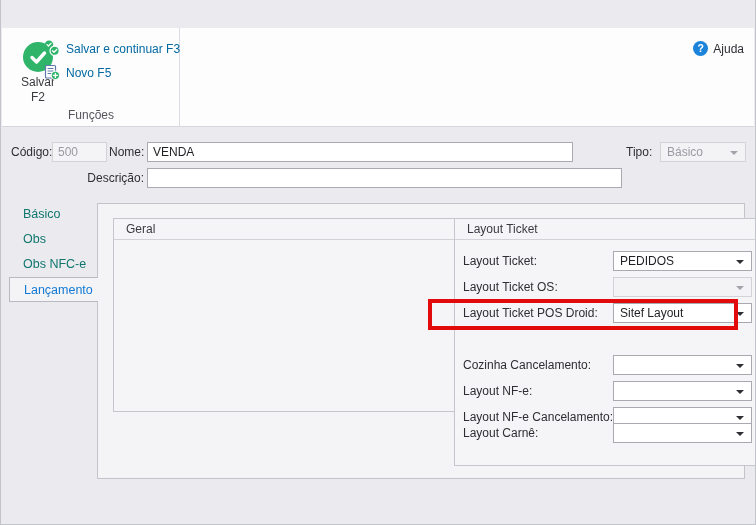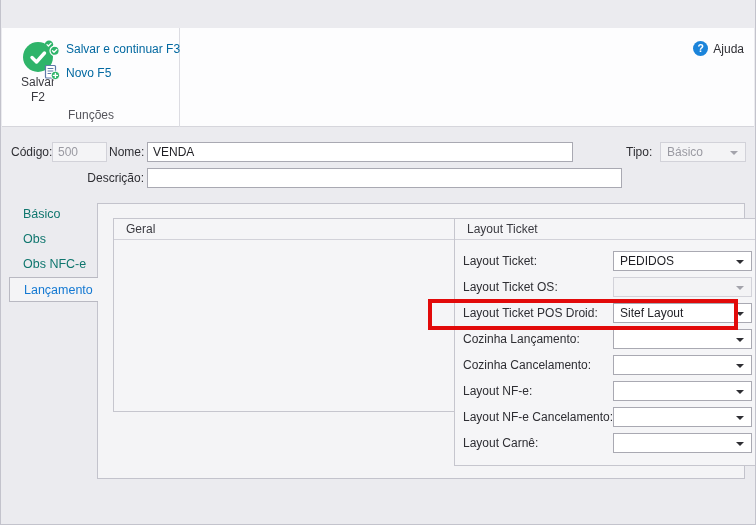--- a/index.html
+++ b/index.html
@@ -195,27 +195,20 @@
         <span class="arr"></span>
       </div>
     </div>
     <div class="ltrow" style="top:58px;">
       <span class="ltlabel">Layout Ticket OS:</span>
       <div class="combo disabled">
         <span class="val"></span>
         <span class="arr"></span>
       </div>
     </div>
-    <div class="ltrow" style="top:110px;">
-      <span class="ltlabel">Cozinha Lançamento:</span>
-      <div class="combo">
-        <span class="val"></span>
-        <span class="arr"></span>
-      </div>
-    </div>
     <div class="ltrow" style="top:136px;text-align:right;">
       <span class="ltlabel">Cozinha Cancelamento:</span>
       <div class="combo">
         <span class="val"></span>
         <span class="arr"></span>
       </div>
     </div>
     <div class="ltrow" style="top:162px;">
       <span class="ltlabel">Layout NF-e:</span>
       <div class="combo">
@@ -223,21 +216,21 @@
         <span class="arr"></span>
       </div>
     </div>
     <div class="ltrow" style="top:188px;">
       <span class="ltlabel">Layout NF-e Cancelamento:</span>
       <div class="combo">
         <span class="val"></span>
         <span class="arr"></span>
       </div>
     </div>
-    <div class="ltrow" style="top:214px;">
+    <div class="ltrow" style="top:204px;">
       <span class="ltlabel">Layout Carnê:</span>
       <div class="combo">
         <span class="val"></span>
         <span class="arr"></span>
       </div>
     </div>
   </div>
 
   <div class="highlight-rect"></div>
 

